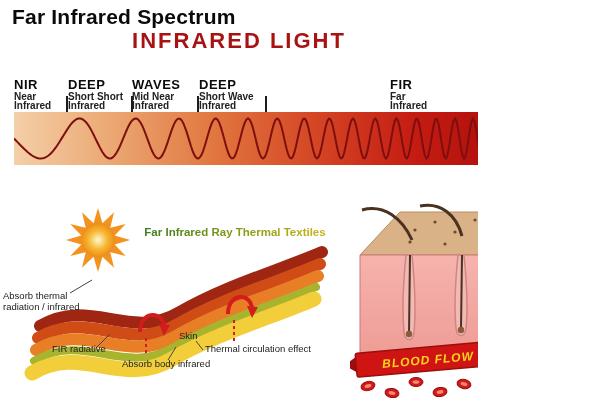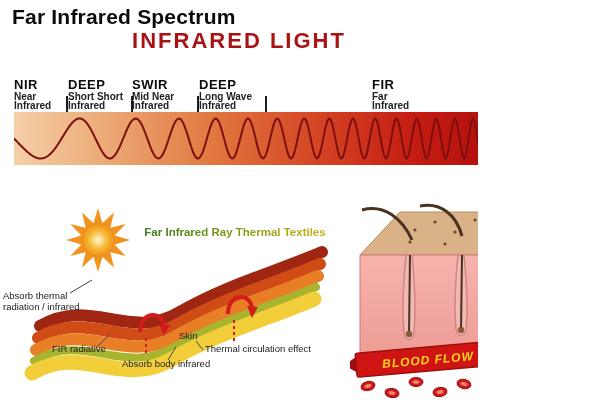--- a/index.html
+++ b/index.html
@@ -31,30 +31,30 @@
     <div class="abbr">NIR</div>
     <div class="sub">Near</div>
     <div class="sub">Infrared</div>
   </div>
   <div class="band" style="left:68px">
     <div class="abbr">DEEP</div>
     <div class="sub">Short Short</div>
     <div class="sub">Infrared</div>
   </div>
   <div class="band" style="left:132px">
-    <div class="abbr">SWIR</div>
+    <div class="abbr">WAVES</div>
     <div class="sub">Mid Near</div>
     <div class="sub">Infrared</div>
   </div>
   <div class="band" style="left:199px">
     <div class="abbr">DEEP</div>
-    <div class="sub">Long Wave</div>
-    <div class="sub">Infrared</div>
-  </div>
-  <div class="band" style="left:372px">
+    <div class="sub">Short Wave</div>
+    <div class="sub">Infrared</div>
+  </div>
+  <div class="band" style="left:390px">
     <div class="abbr">FIR</div>
     <div class="sub">Far</div>
     <div class="sub">Infrared</div>
   </div>
 
   <div class="divider" style="left:66px"></div>
   <div class="divider" style="left:131px"></div>
   <div class="divider" style="left:197px"></div>
   <div class="divider" style="left:265px"></div>
 

